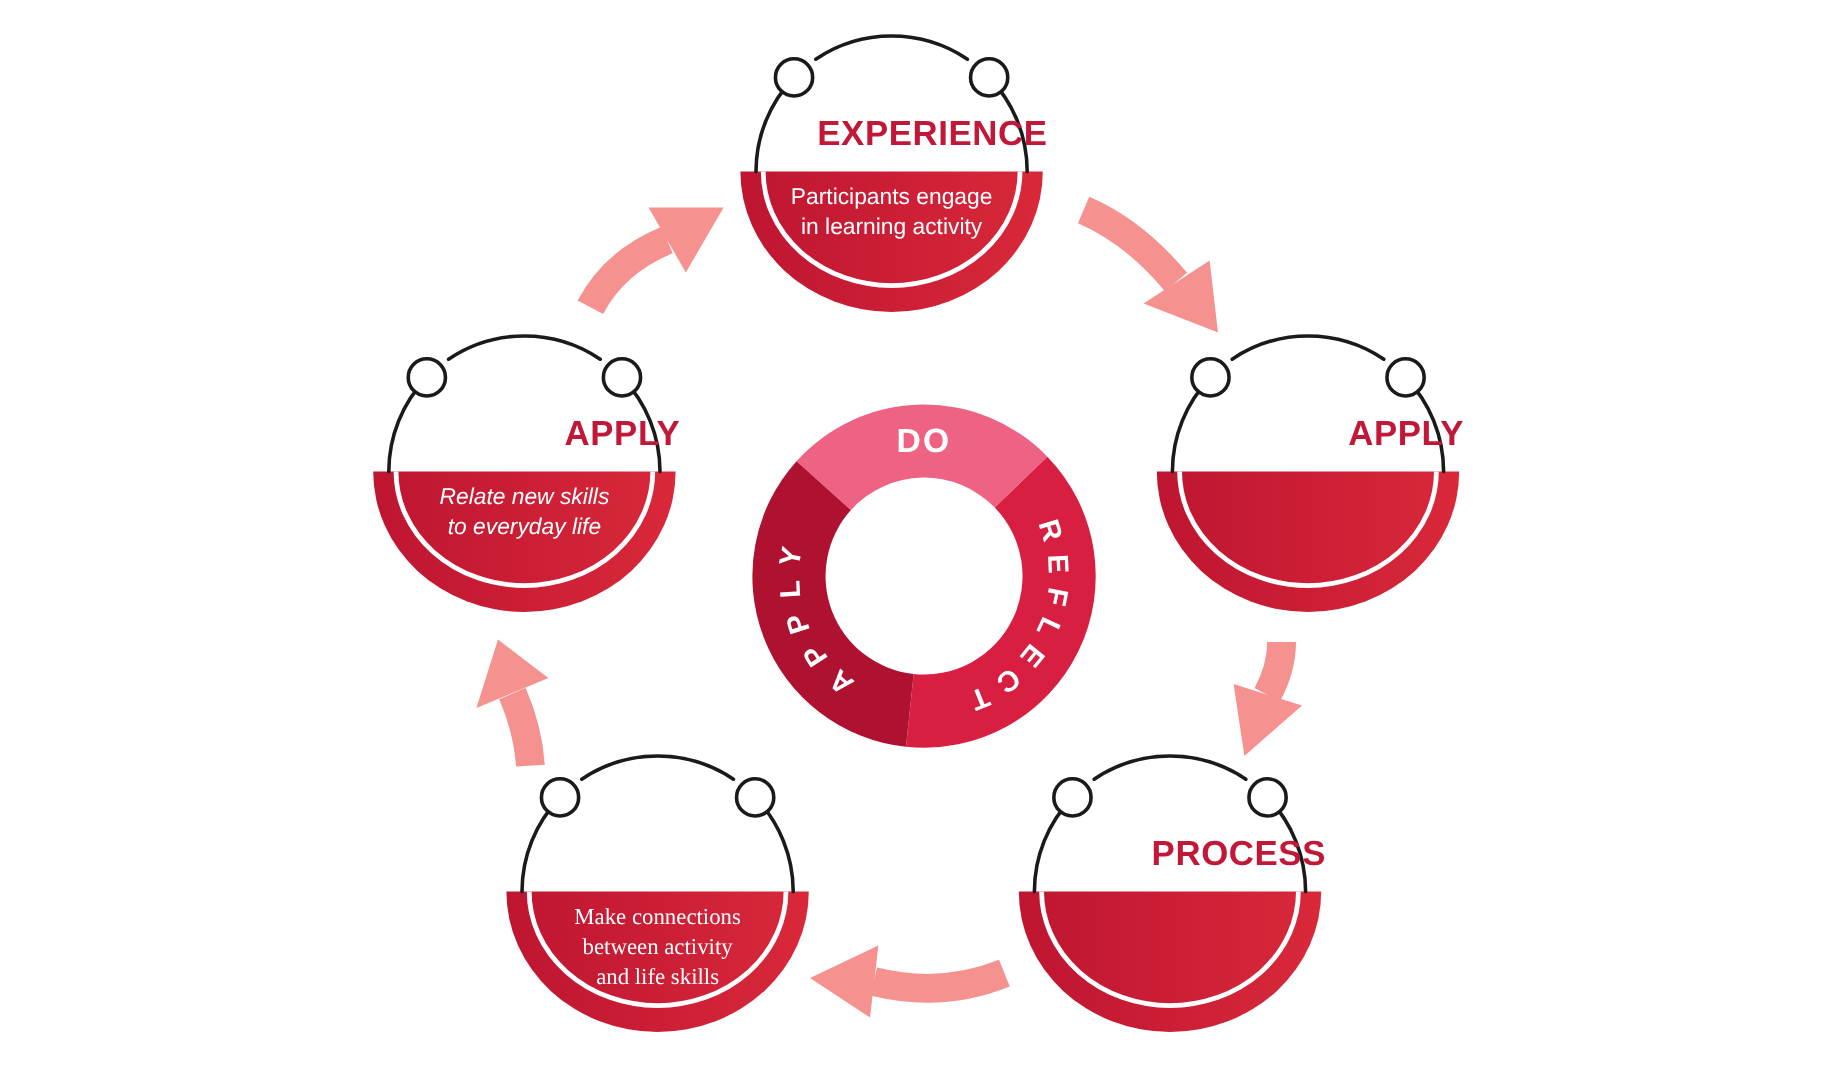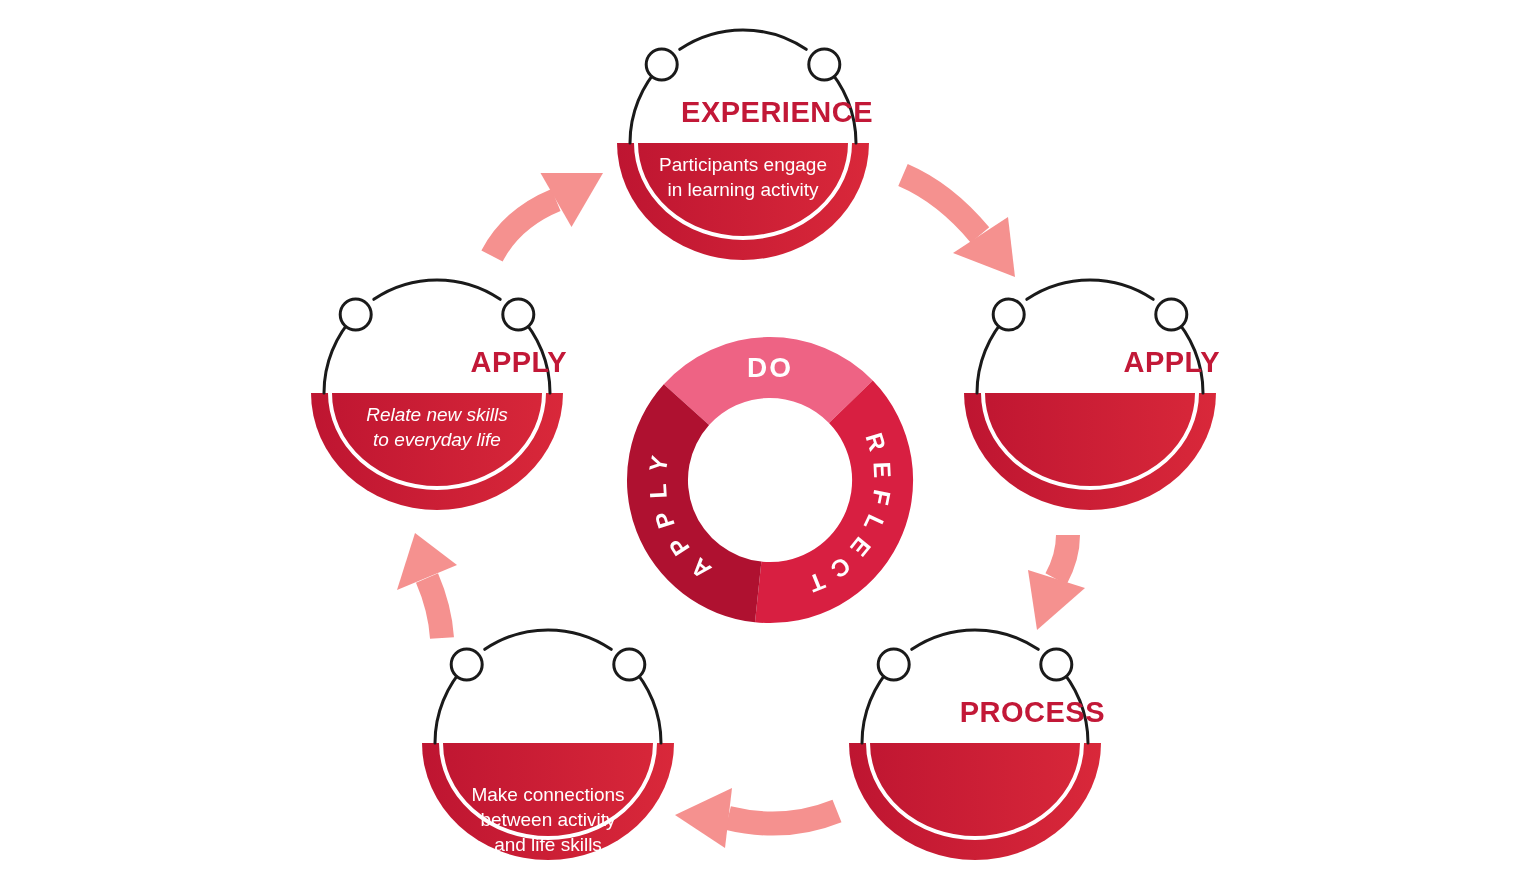--- a/index.html
+++ b/index.html
@@ -149,21 +149,21 @@
   </svg>
 
   <div class="node-title" style="left:613px; top:97px;">EXPERIENCE</div>
   <div class="node-desc" style="left:633px; top:152px;">Participants engage
 in learning activity</div>
 
   <div class="node-title" style="left:960px; top:347px;">APPLY</div>
 
   <div class="node-title" style="left:845px; top:697px;">PROCESS</div>
 
-  <div class="node-desc" style="left:438px; top:782px;">Make connections
+  <div class="node-desc" style="left:438px; top:752px;font-family:Liberation Serif, serif;">Make connections
 between activity
 and life skills</div>
 
   <div class="node-title" style="left:307px; top:347px;">APPLY</div>
   <div class="node-desc" style="left:327px; top:402px;font-style:italic;">Relate new skills
 to everyday life</div>
 
 </div>
 
 </body></html>

